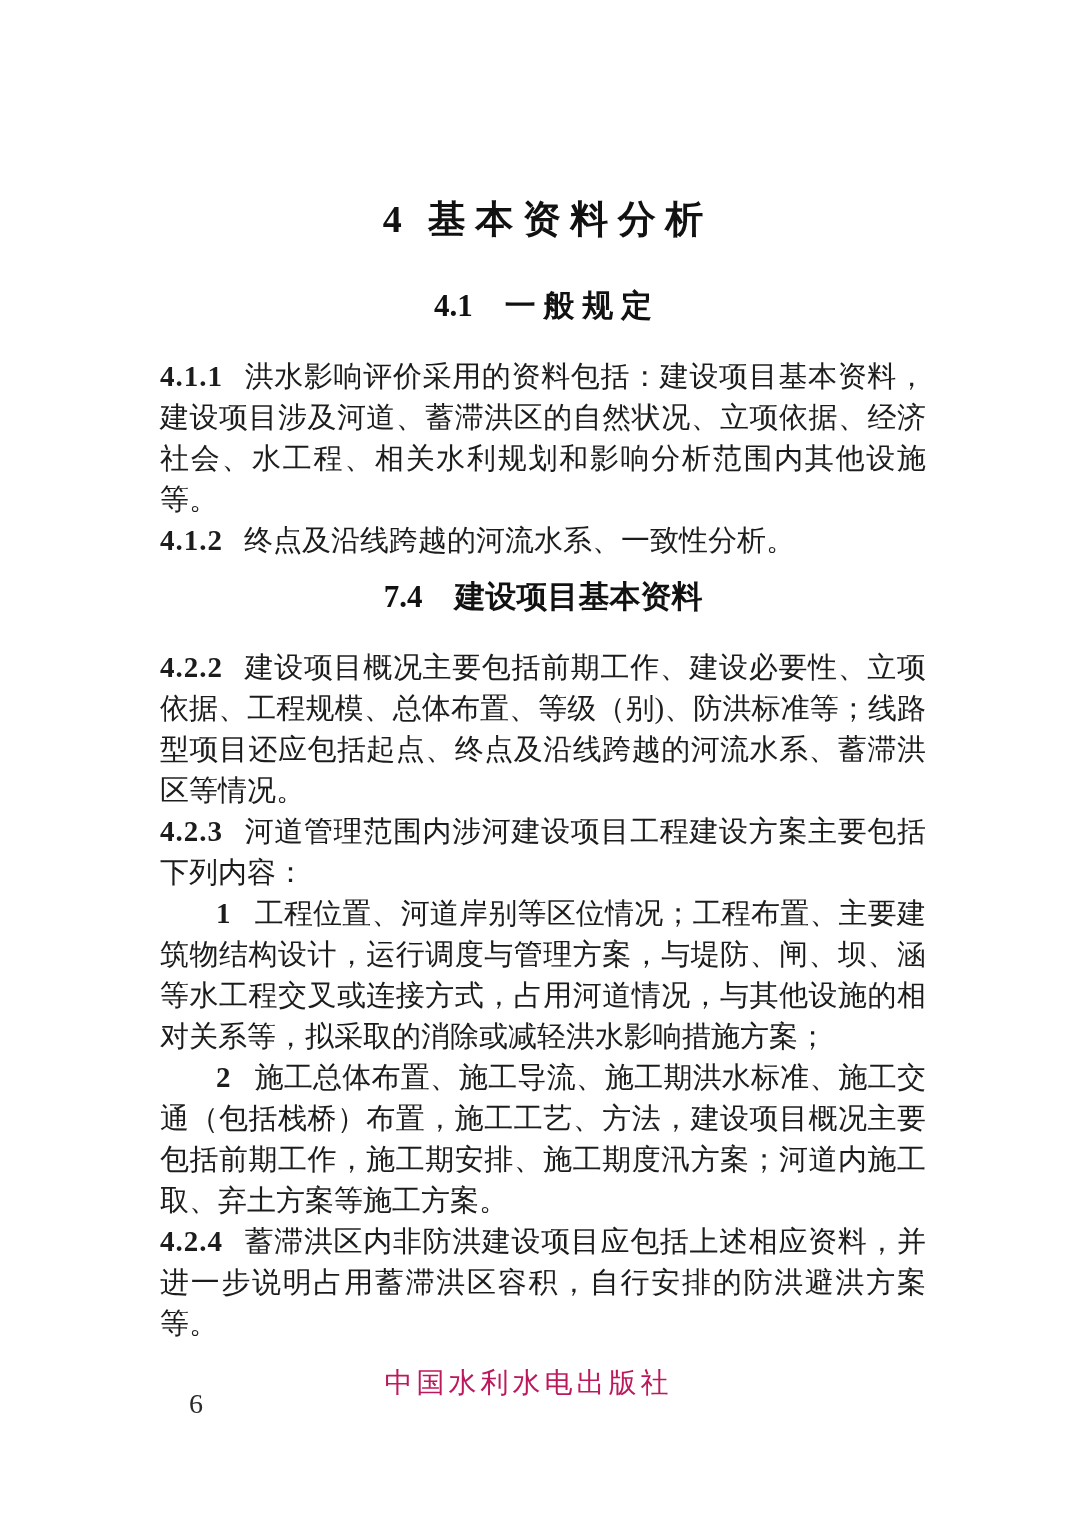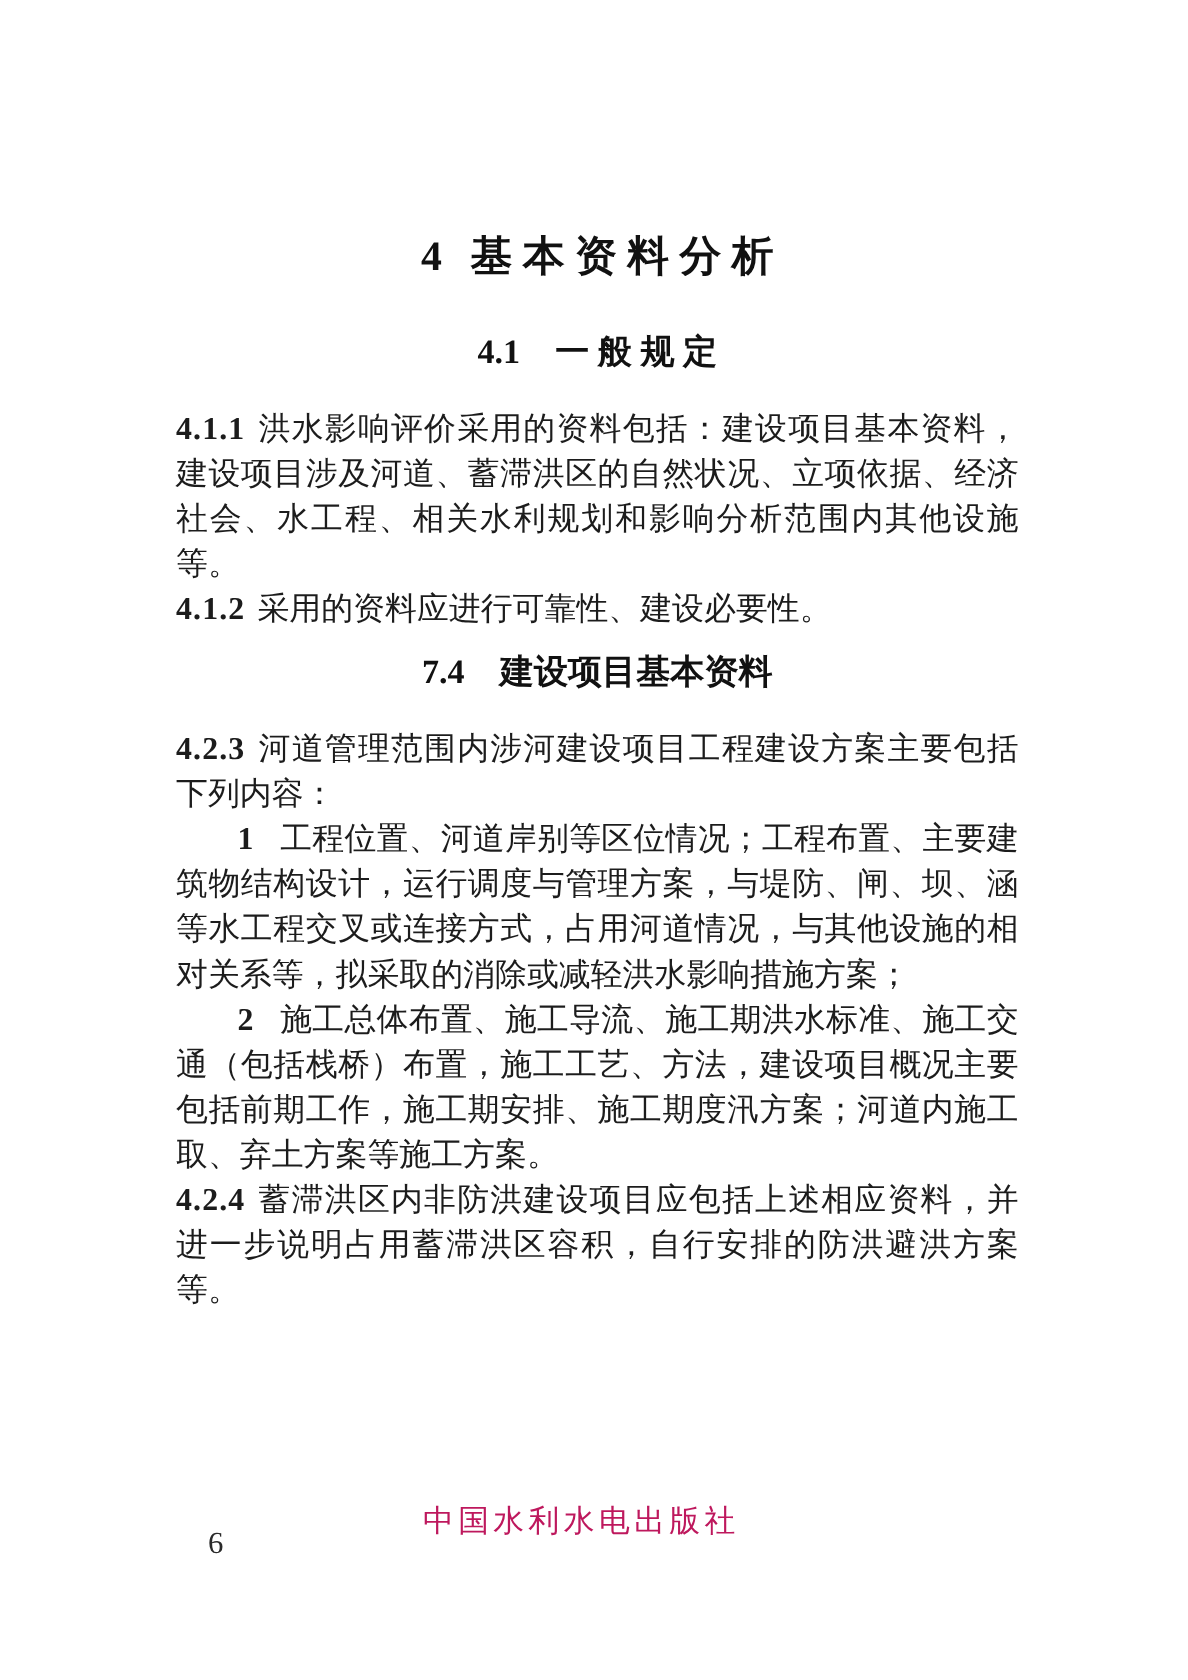--- a/index.html
+++ b/index.html
@@ -11,21 +11,21 @@
     height: 1527px;
     position: relative;
     background: #ffffff;
     font-family: "Liberation Serif", "DejaVu Serif", serif;
     color: #1c1c1c;
     overflow: hidden;
   }
   .page {
     position: absolute;
     left: 160px;
-    top: 208px;
+    top: 194px;
     width: 766px;
   }
   .chapter-title {
     text-align: center;
     font-weight: 700;
     font-size: 38px;
     line-height: 50px;
     margin: 0 0 42px 0;
     color: #111111;
   }
@@ -48,21 +48,21 @@
   }
   .clause {
     font-size: 29px;
     line-height: 41px;
     text-align: justify;
     margin: 0;
     color: #1c1c1c;
   }
   .clause-num {
     font-weight: 700;
-    margin-right: 11px;
+    margin-right: 21px;
     letter-spacing: 1px;
   }
   .sub-item {
     text-indent: 56px;
   }
   .item-num {
     font-weight: 700;
     margin-right: 24px;
   }
   .watermark {
@@ -95,28 +95,31 @@
 
   <h2 class="section-heading">
     <span class="section-num">4.1</span><span>一 般 规 定</span>
   </h2>
 
   <p class="clause">
     <span class="clause-num">4.1.1</span><span>洪水影响评价采用的资料包括：建设项目基本资料，建设项目涉及河道、蓄滞洪区的自然状况、立项依据、经济社会、水工程、相关水利规划和影响分析范围内其他设施等。</span>
   </p>
 
   <p class="clause">
-    <span class="clause-num">4.1.2</span><span>采用的资料应进行可靠性、建设必要性。</span>
+    <span class="clause-num">4.1.2</span><span>终点及沿线跨越的河流水系、一致性分析。</span>
   </p>
 
   <h2 class="section-heading section-heading-2">
     <span class="section-num">7.4</span><span>建设项目基本资料</span>
   </h2>
 
 
+  <p class="clause">
+    <span class="clause-num">4.2.2</span><span>建设项目概况主要包括前期工作、建设必要性、立项依据、工程规模、总体布置、等级（别)、防洪标准等；线路型项目还应包括起点、终点及沿线跨越的河流水系、蓄滞洪区等情况。</span>
+  </p>
 
   <p class="clause">
     <span class="clause-num">4.2.3</span><span>河道管理范围内涉河建设项目工程建设方案主要包括下列内容：</span>
   </p>
 
   <p class="clause sub-item">
     <span class="item-num">1</span><span>工程位置、河道岸别等区位情况；工程布置、主要建筑物结构设计，运行调度与管理方案，与堤防、闸、坝、涵等水工程交叉或连接方式，占用河道情况，与其他设施的相对关系等，拟采取的消除或减轻洪水影响措施方案；</span>
   </p>
 
   <p class="clause sub-item">

